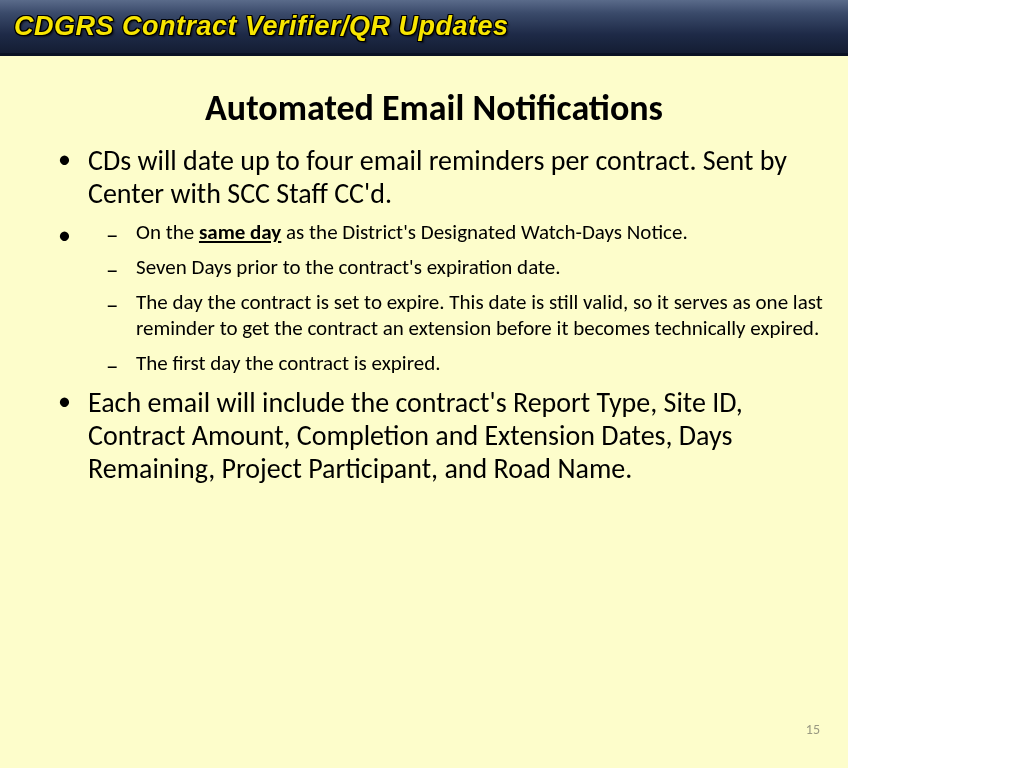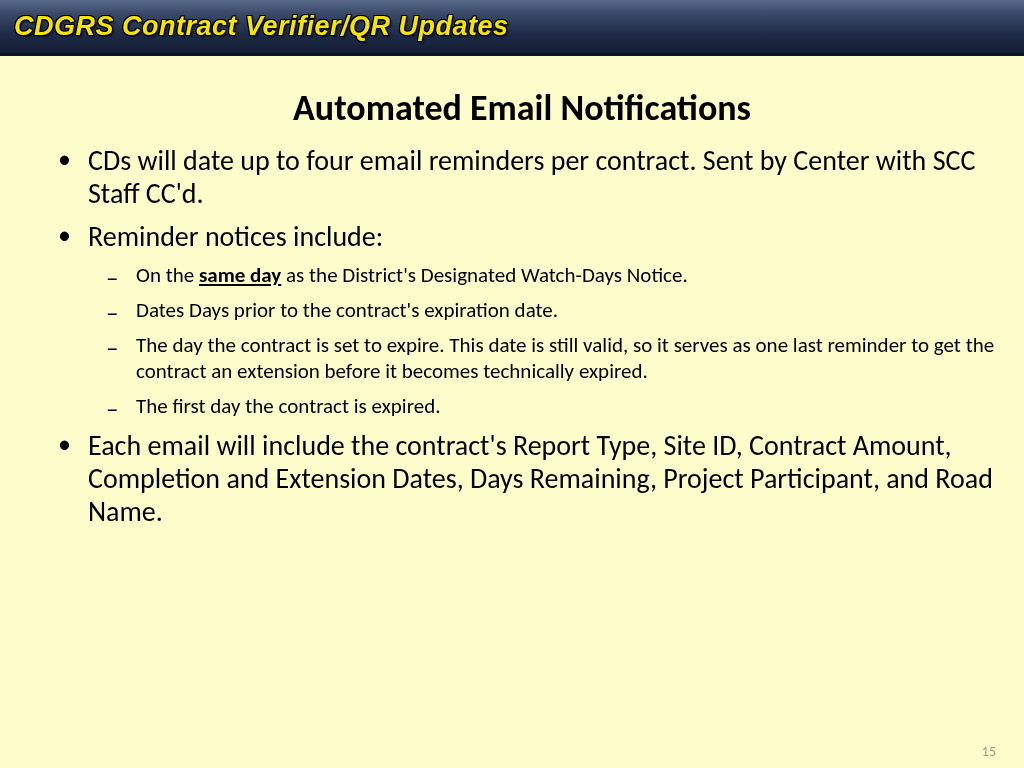--- a/index.html
+++ b/index.html
@@ -1,18 +1,18 @@
 <!DOCTYPE html>
 <html><head>
 <meta charset="utf-8">
 <style>
   * { margin: 0; padding: 0; box-sizing: border-box; }
   html, body { width: 1024px; height: 768px; overflow: hidden; font-family: Calibri, "Segoe UI", Arial, sans-serif; }
   .slide {
-    width: 1024px;
+    width: 848px;
     height: 768px;
     background: #fdfdcb;
     position: relative;
   }
   .title-bar {
     width: 100%;
     height: 56px;
     background: linear-gradient(to bottom, #5a6b8a 0%, #3a4a6a 25%, #1e2a47 65%, #141d33 100%);
     border-bottom: 3px solid #0b1224;
     display: flex;
@@ -79,44 +79,43 @@
     top: 0;
     font-size: 25px;
   }
   .emph {
     font-weight: 700;
     text-decoration: underline;
   }
   .page-num {
     position: absolute;
     right: 28px;
-    bottom: 8px;
+    bottom: 30px;
     font-size: 14px;
     color: #9a9a82;
   }
 </style>
 </head>
 <body>
 
 <div class="slide">
 
   <div class="title-bar">
     <span class="title-bar-text">CDGRS Contract Verifier/QR Updates</span>
   </div>
 
   <div class="content">
     <h1 class="slide-title">Automated Email Notifications</h1>
 
     <ul class="level1">
       <li>CDs will date up to four email reminders per contract. Sent by Center with SCC Staff CC'd.</li>
       <li>
-        <span>Reminder notices include:</span>
         <ul class="level2">
           <li><span>On the </span><span class="emph">same day</span><span> as the District's Designated Watch-Days Notice.</span></li>
-          <li>Dates Days prior to the contract's expiration date.</li>
+          <li>Seven Days prior to the contract's expiration date.</li>
           <li>The day the contract is set to expire. This date is still valid, so it serves as one last reminder to get the contract an extension before it becomes technically expired.</li>
           <li>The first day the contract is expired.</li>
         </ul>
       </li>
       <li>Each email will include the contract's Report Type, Site ID, Contract Amount, Completion and Extension Dates, Days Remaining, Project Participant, and Road Name.</li>
     </ul>
   </div>
 
   <div class="page-num">15</div>
 </div>

